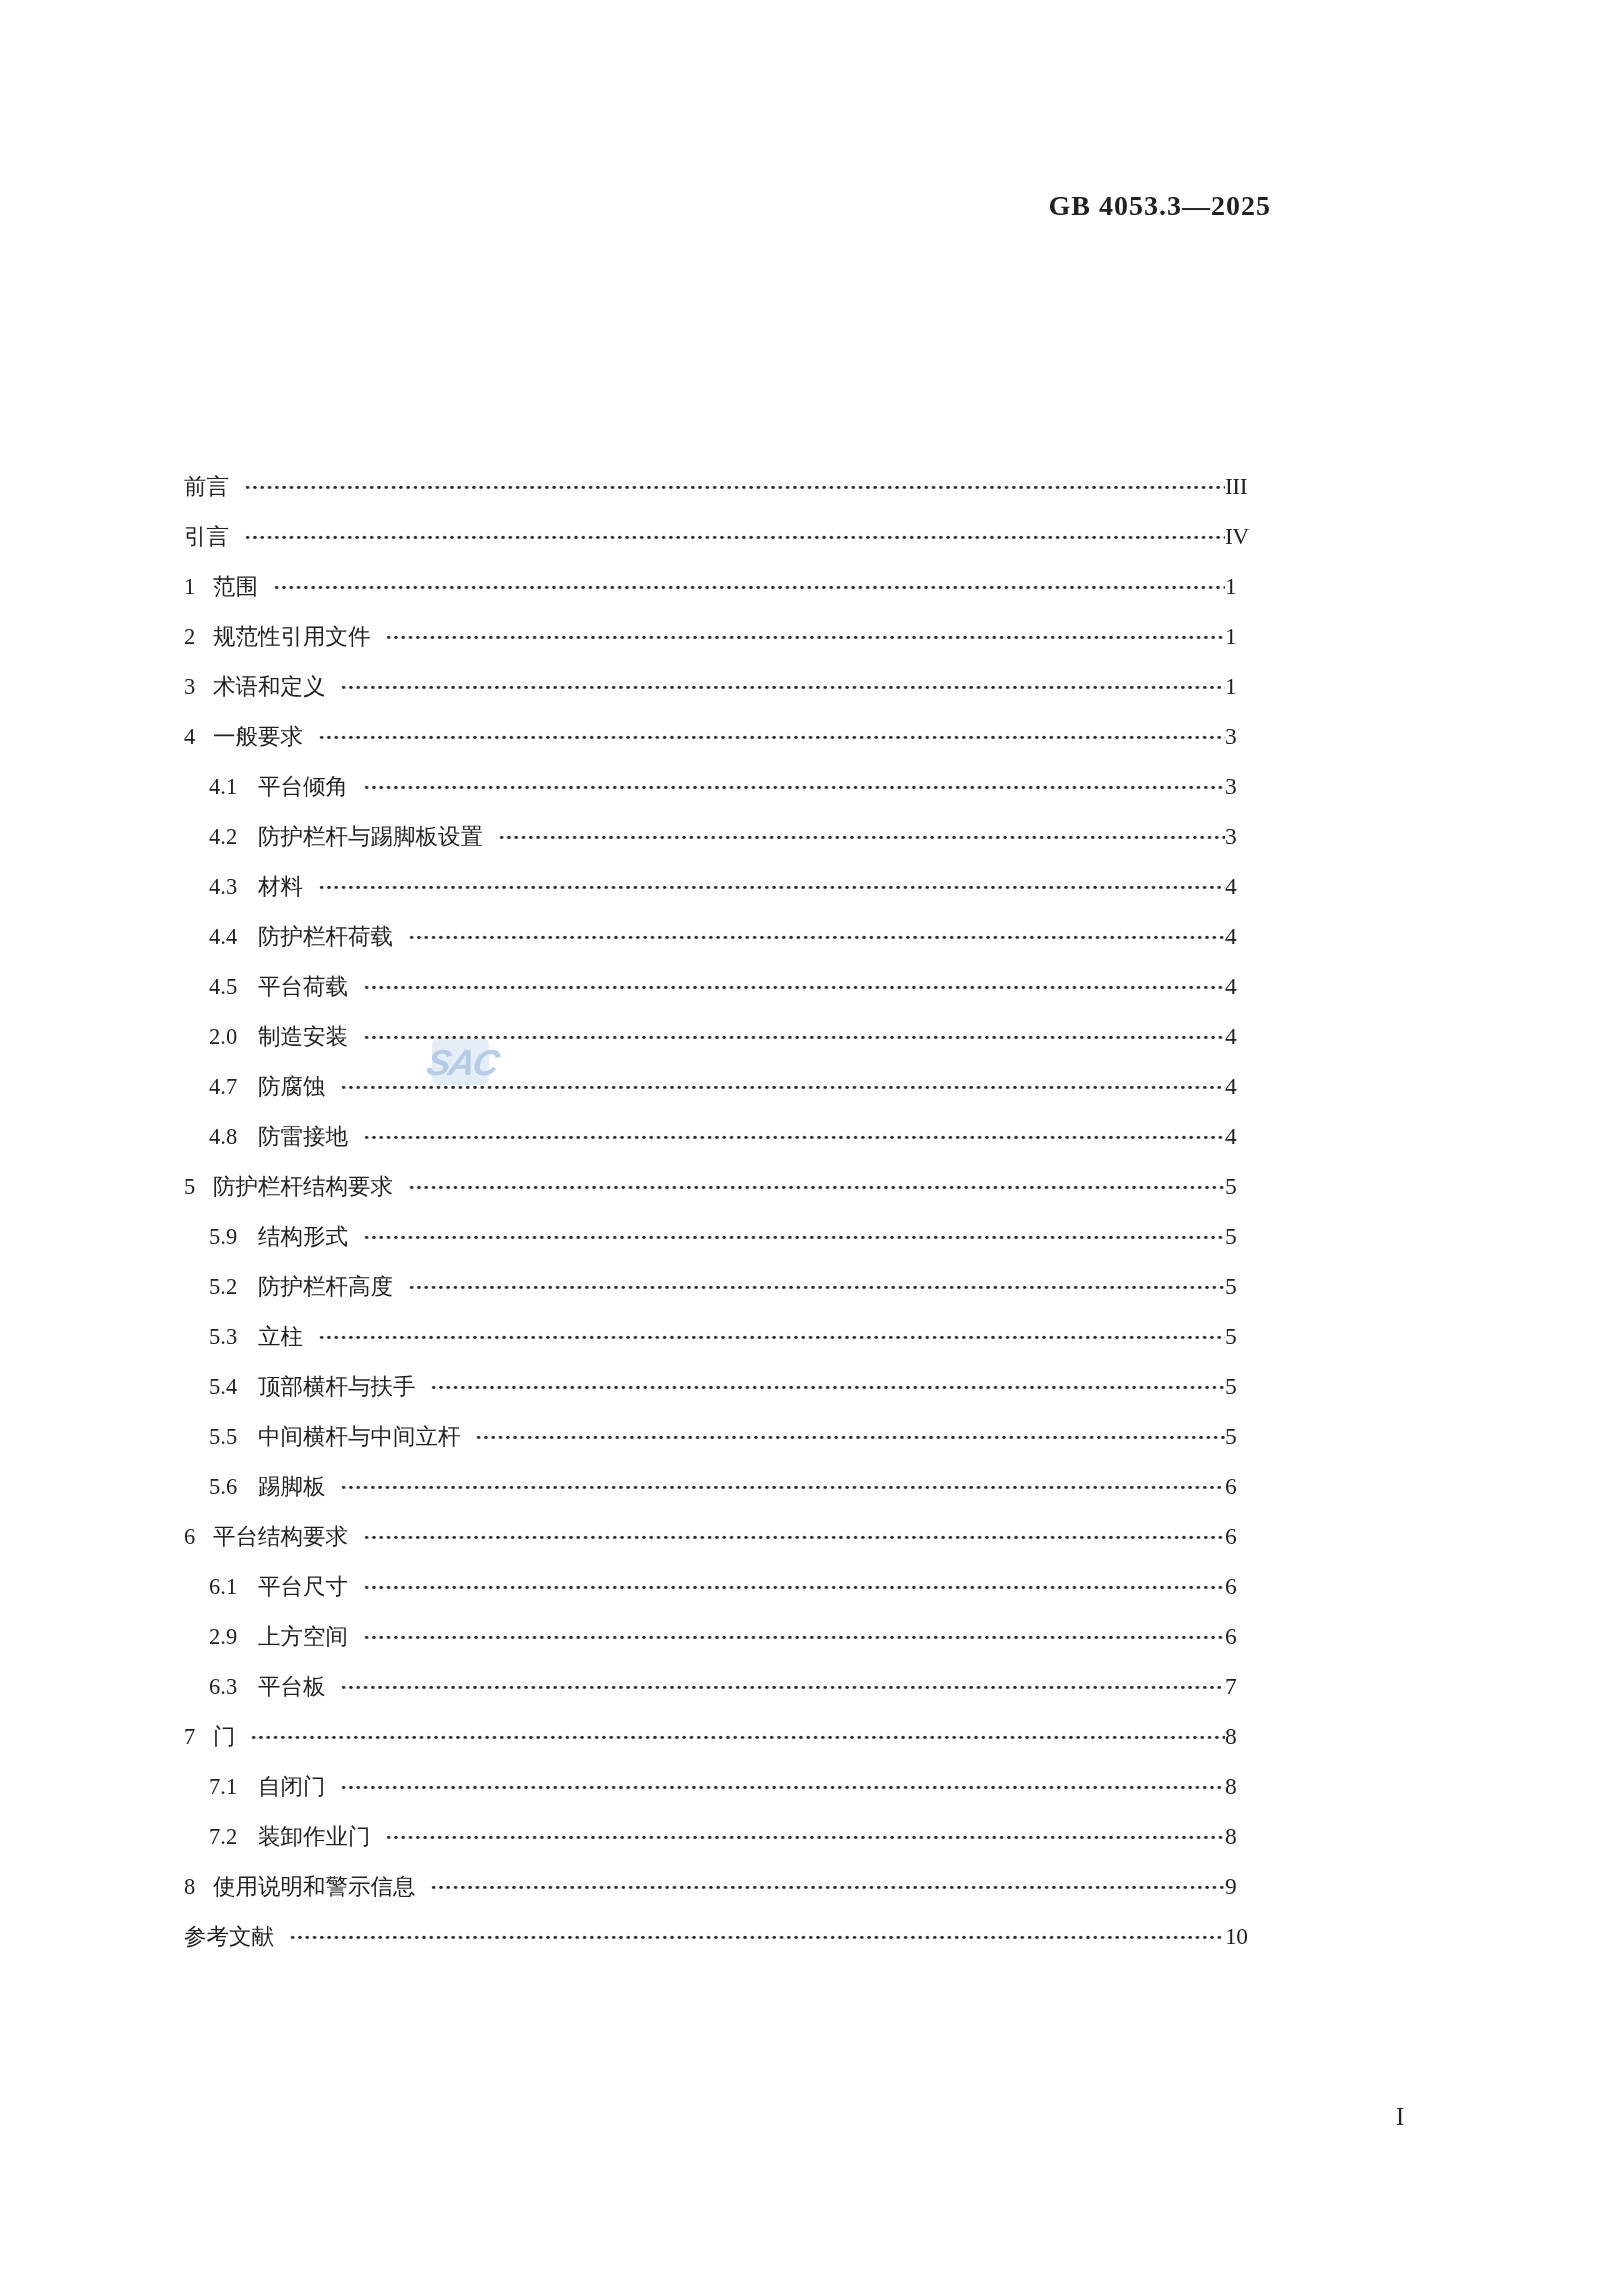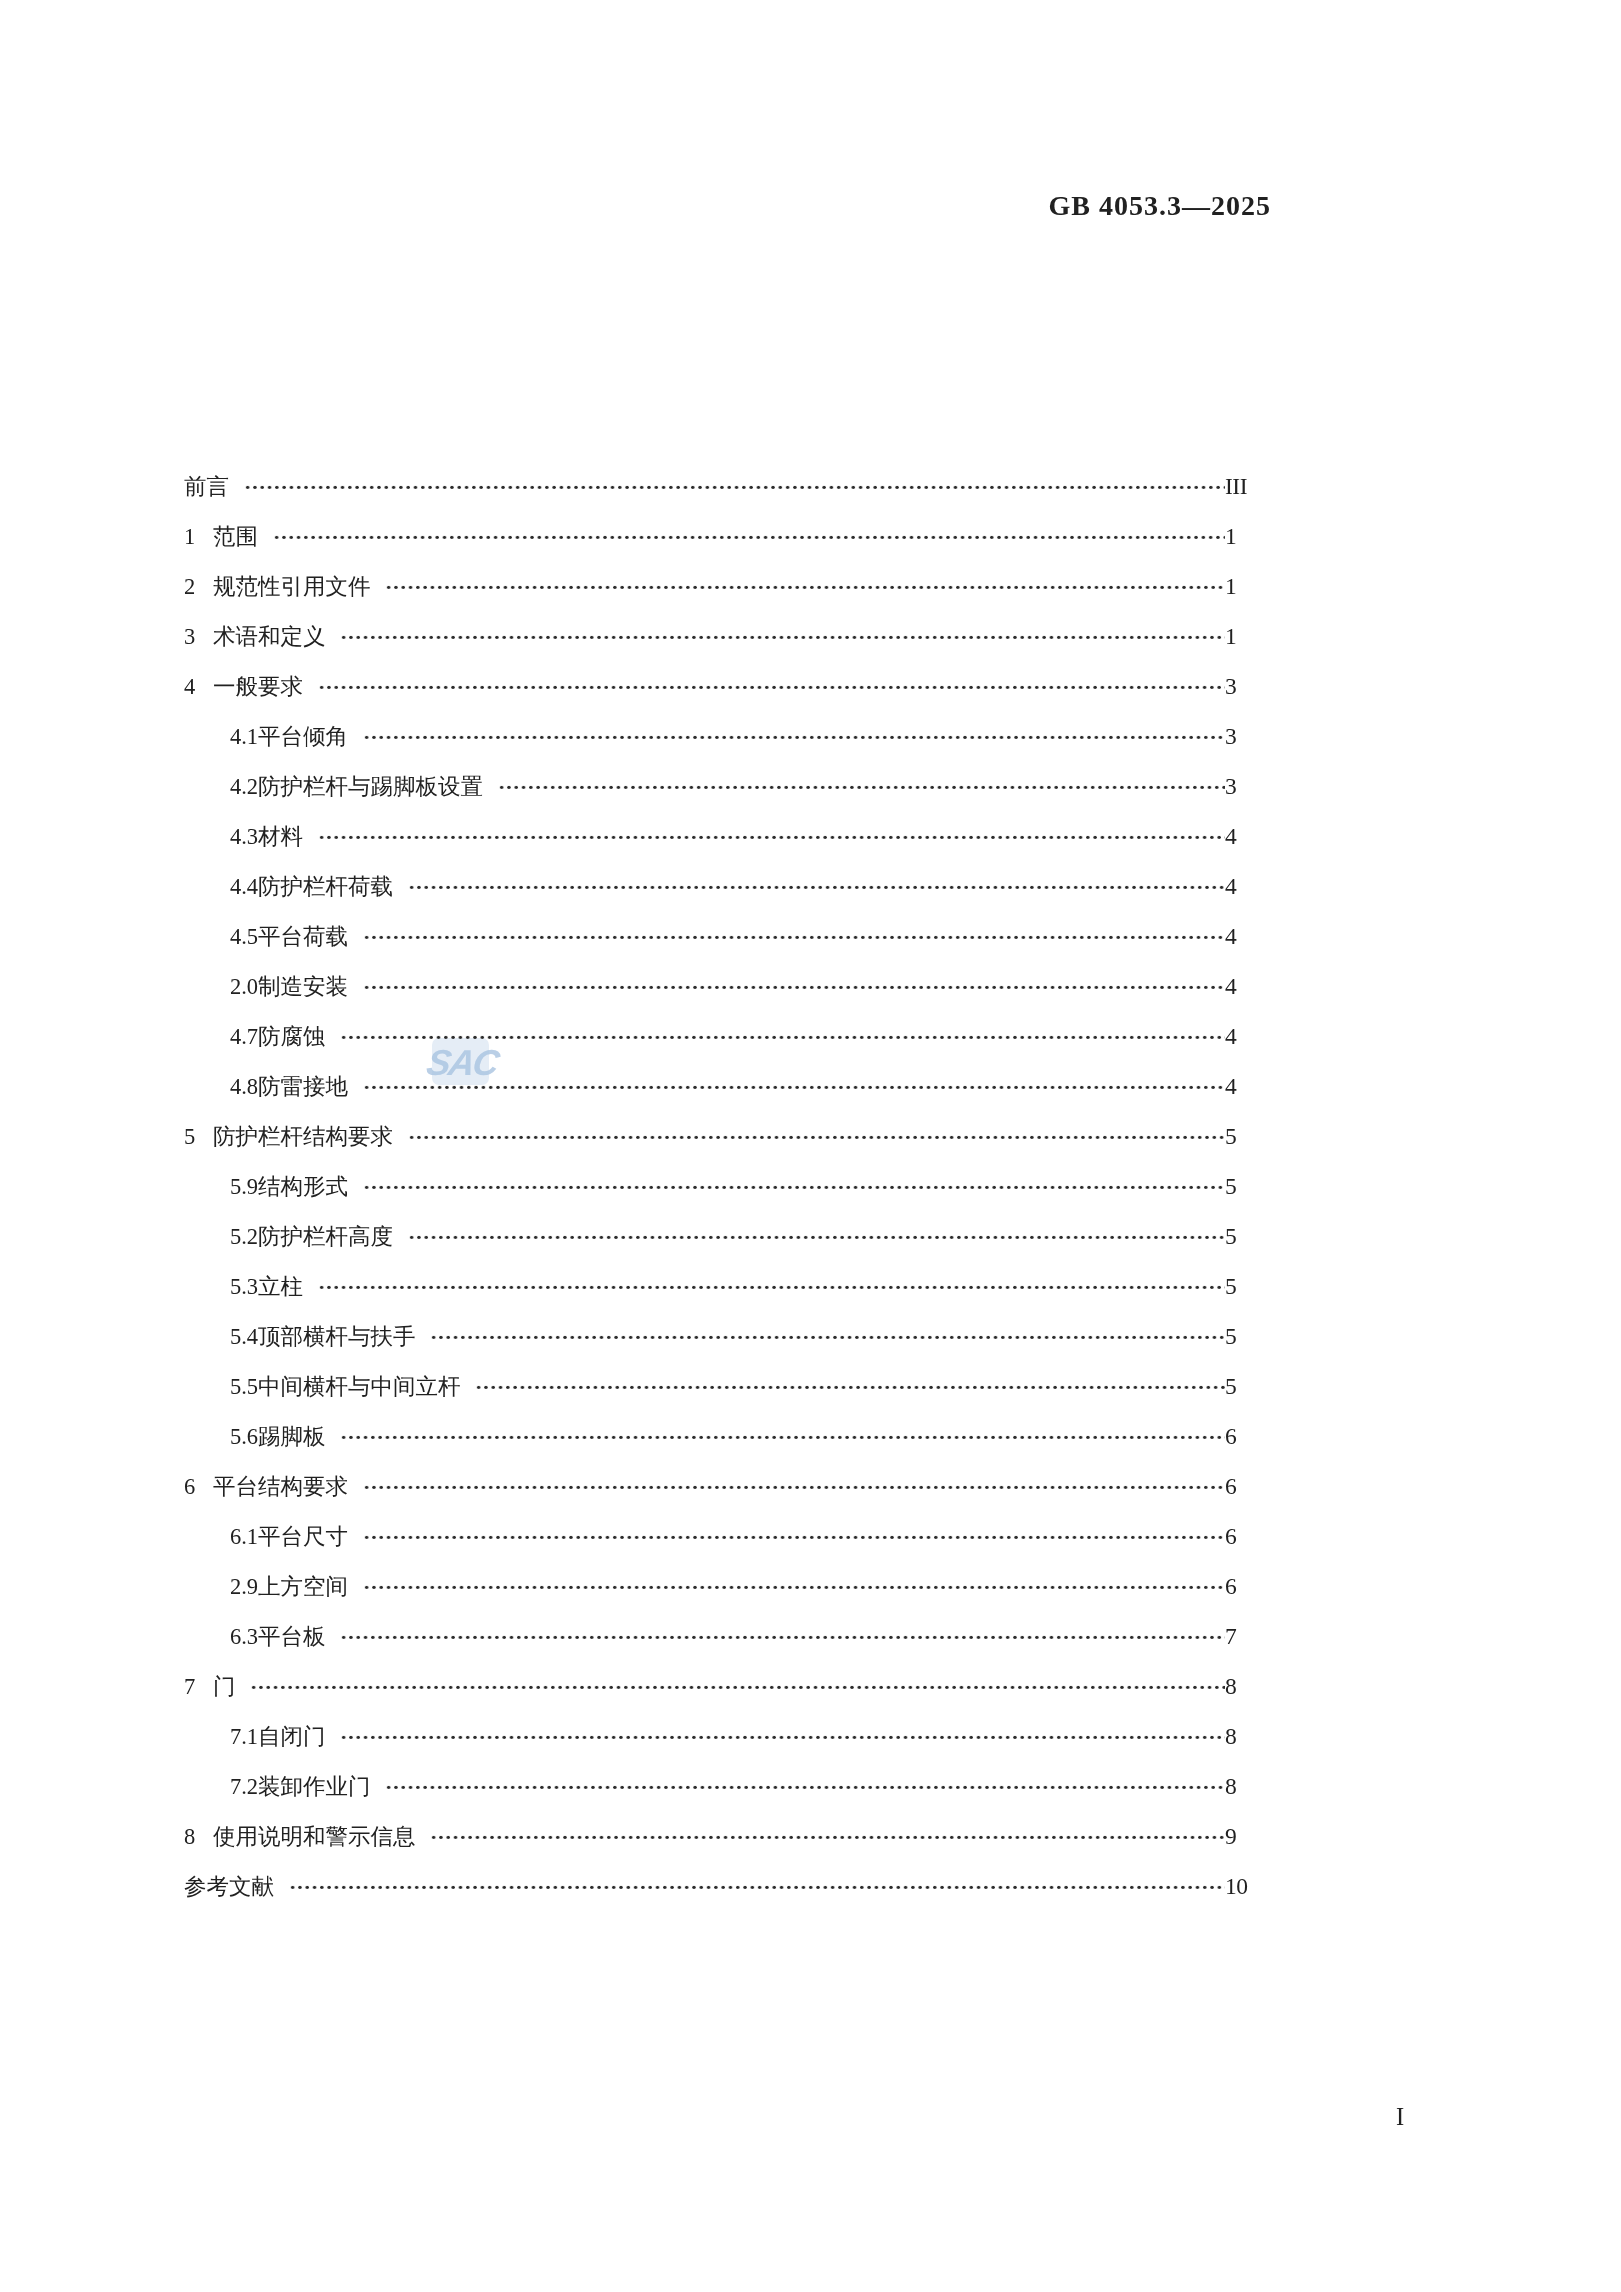--- a/index.html
+++ b/index.html
@@ -77,21 +77,20 @@
   .toc-row.sub {
     padding-left: 209px;
   }
   .toc-row .num {
     flex: none;
     display: inline-block;
     min-width: 29px;
   }
   .toc-row.sub .num {
     min-width: 49px;
-    text-align: right;
   }
   .toc-row .label {
     flex: none;
     white-space: nowrap;
   }
   .toc-row .dots {
     flex: 1 1 auto;
     height: 8.8px;
     margin-left: 14.7px;
     background-image: radial-gradient(circle, #2b2b2b 1.5px, transparent 1.8px);
@@ -125,20 +124,26 @@
   <div class="watermark" style="color: rgb(169, 196, 225);">SAC</div>
 
   <div class="toc">
       <div class="toc-row">
 
     <span class="label">前言</span>
     <span class="dots"></span>
     <span class="pagenum">III</span>
   </div>
       <div class="toc-row">
+
+    <span class="label">引言</span>
+    <span class="dots"></span>
+    <span class="pagenum">IV</span>
+  </div>
+      <div class="toc-row">
     <span class="num">1</span>
     <span class="label">范围</span>
     <span class="dots"></span>
     <span class="pagenum">1</span>
   </div>
       <div class="toc-row">
     <span class="num">2</span>
     <span class="label">规范性引用文件</span>
     <span class="dots"></span>
     <span class="pagenum">1</span>

